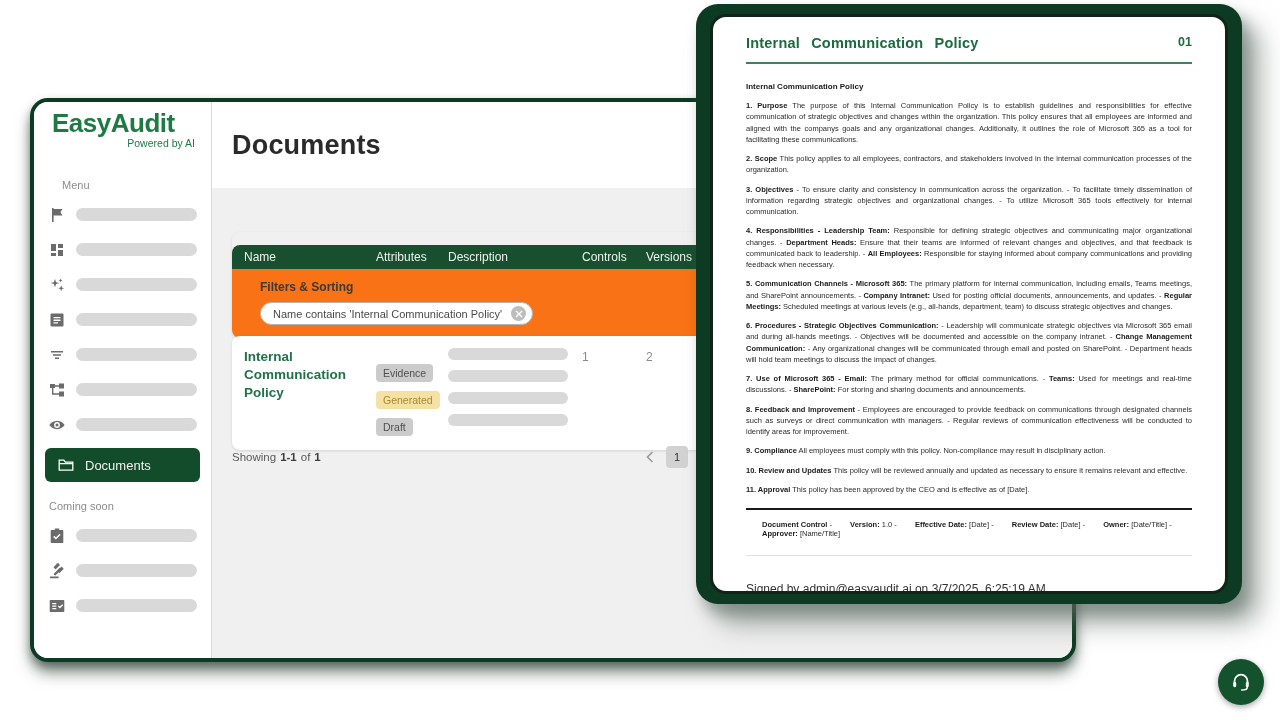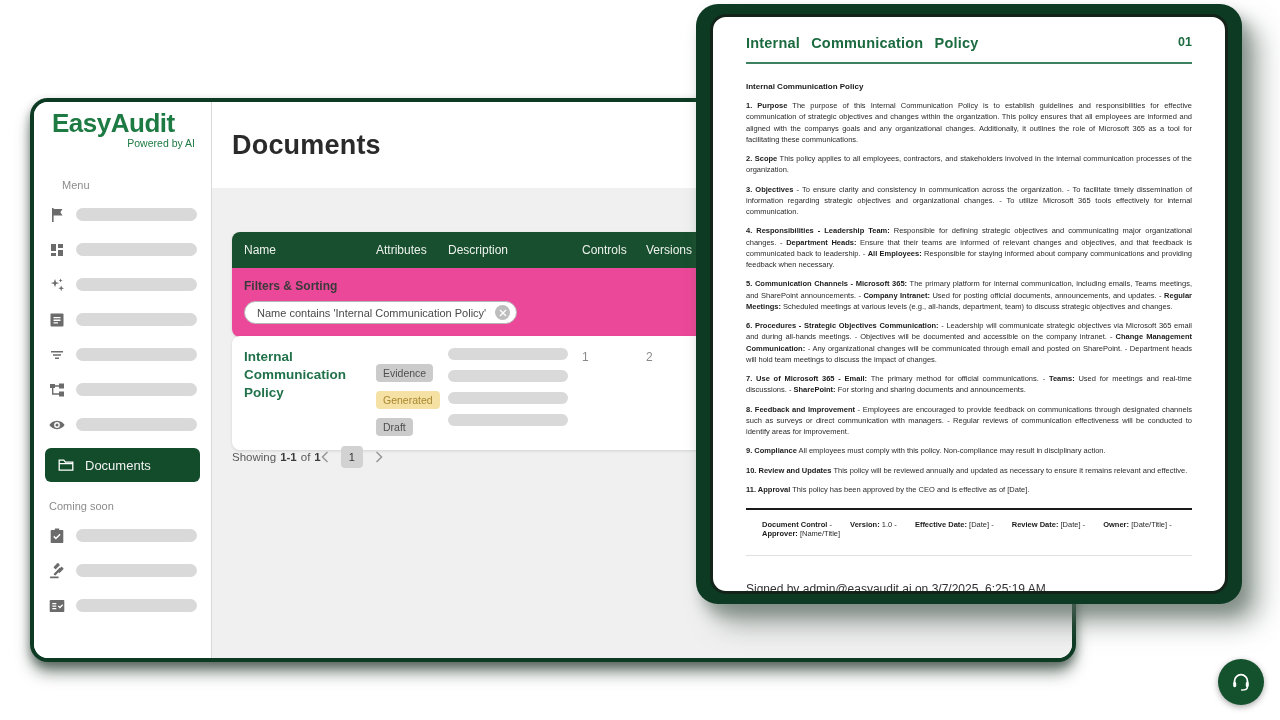--- a/index.html
+++ b/index.html
@@ -24,37 +24,37 @@
   .nav-active{ margin:6px 11px 0 11px; background:#124c2b; border-radius:6px; height:34px; display:flex; align-items:center; gap:10px; padding:0 12px; color:#f2f2f2; font-size:13px; cursor:pointer; }
   .soon-label{ color:#8c8c8c; font-size:11px; margin:18px 0 6px 15px; }
 
   .main{ flex:1; display:flex; flex-direction:column; min-width:0; }
   .page-head{ height:86px; background:#fff; display:flex; align-items:center; padding-left:20px; }
   .page-title{ font-size:27px; font-weight:bold; color:#2a2a2a; letter-spacing:.2px; }
   .content{ flex:1; background:#f0f0f0; position:relative; }
 
   .table-card{ position:absolute; left:20px; top:44px; width:476px; border-radius:8px; box-shadow:0 1px 3px rgba(0,0,0,.12); }
   .tgrid{ display:grid; grid-template-columns:132px 72px 134px 64px 1fr; }
-  .thead{ background:#184f2e; border-radius:8px 8px 0 0; height:36px; align-items:center; padding:0 12px; }
+  .thead{ background:#184f2e; border-radius:8px 8px 0 0; height:24px; align-items:center; padding:0 12px;margin-top:13px; }
   .th{ color:#eef2ee; font-size:12px; }
-  .filters{ background:#ec4899; border-radius:0 0 8px 8px; padding:11px 12px 13px 12px; }
+  .filters{ background:#f97316; border-radius:0 0 8px 8px; padding:11px 12px 13px 28px; }
   .filters-label{ font-size:12px; font-weight:bold; color:#3a3a3a; }
   .chip{ display:inline-flex; align-items:center; gap:9px; margin-top:8px; border:1px solid #b5b5b5; border-radius:999px; padding:3px 6px 3px 12px; font-size:11px; color:#4a4a4a; background:#fff; cursor:pointer; }
   .chip-x{ width:15px; height:15px; border-radius:50%; background:#bdbdbd; display:flex; align-items:center; justify-content:center; cursor:pointer; }
 
   .row-card{ position:absolute; left:20px; top:148px; width:476px; background:#fff; border-radius:8px; box-shadow:0 1px 3px rgba(0,0,0,.12); padding:12px 12px 14px 12px; }
   .row-name{ color:#21714a; font-weight:bold; font-size:13.5px; line-height:1.35; cursor:pointer; }
   .badges{ display:flex; flex-direction:column; align-items:flex-start; gap:9px;justify-content:flex-end; }
   .badge{ font-size:10.5px; padding:3px 7px; border-radius:4px; white-space:nowrap; }
   .badge.gray{ background:#cbcbcb; color:#4f4f4f; }
   .badge.amber{ background:#f5e1a4; color:#a8872f; }
   .desc-skels .skel-bar{ height:12px; border-radius:6px; background:#d9d9d9; margin-bottom:10px; width:120px; }
   .cell-num{ color:#8a8a8a; font-size:12px; padding-top:2px; }
 
-  .pagination{ position:absolute; left:20px; top:258px; width:476px; display:flex; align-items:center; }
+  .pagination{ position:absolute; left:20px; top:258px; width:476px; display:flex; justify-content:space-between; align-items:center; }
   .showing{ font-size:11.5px; color:#5a5a5a; display:flex; gap:4px; }
   .showing b{ color:#3d3d3d; }
   .pager{ display:flex; align-items:center; gap:12px; }
   .page-box{ width:22px; height:22px; background:#d2d2d2; border-radius:4px; font-size:11px; color:#333; display:flex; align-items:center; justify-content:center; cursor:pointer; }
   .chev{ cursor:pointer; display:flex; align-items:center; }
 
   .support-btn{ position:absolute; right:16px; bottom:15px; width:46px; height:46px; border-radius:50%; background:#14522e; display:flex; align-items:center; justify-content:center; box-shadow:0 2px 6px rgba(0,0,0,.35); cursor:pointer; z-index:60; }
 
   
   .doc-backing{ position:absolute; left:696px; top:4px; width:546px; height:600px; background:#0c3a22; border-radius:22px; box-shadow:18px 20px 26px rgba(95,110,100,.55), 6px 10px 14px rgba(60,80,70,.4); z-index:45; }

